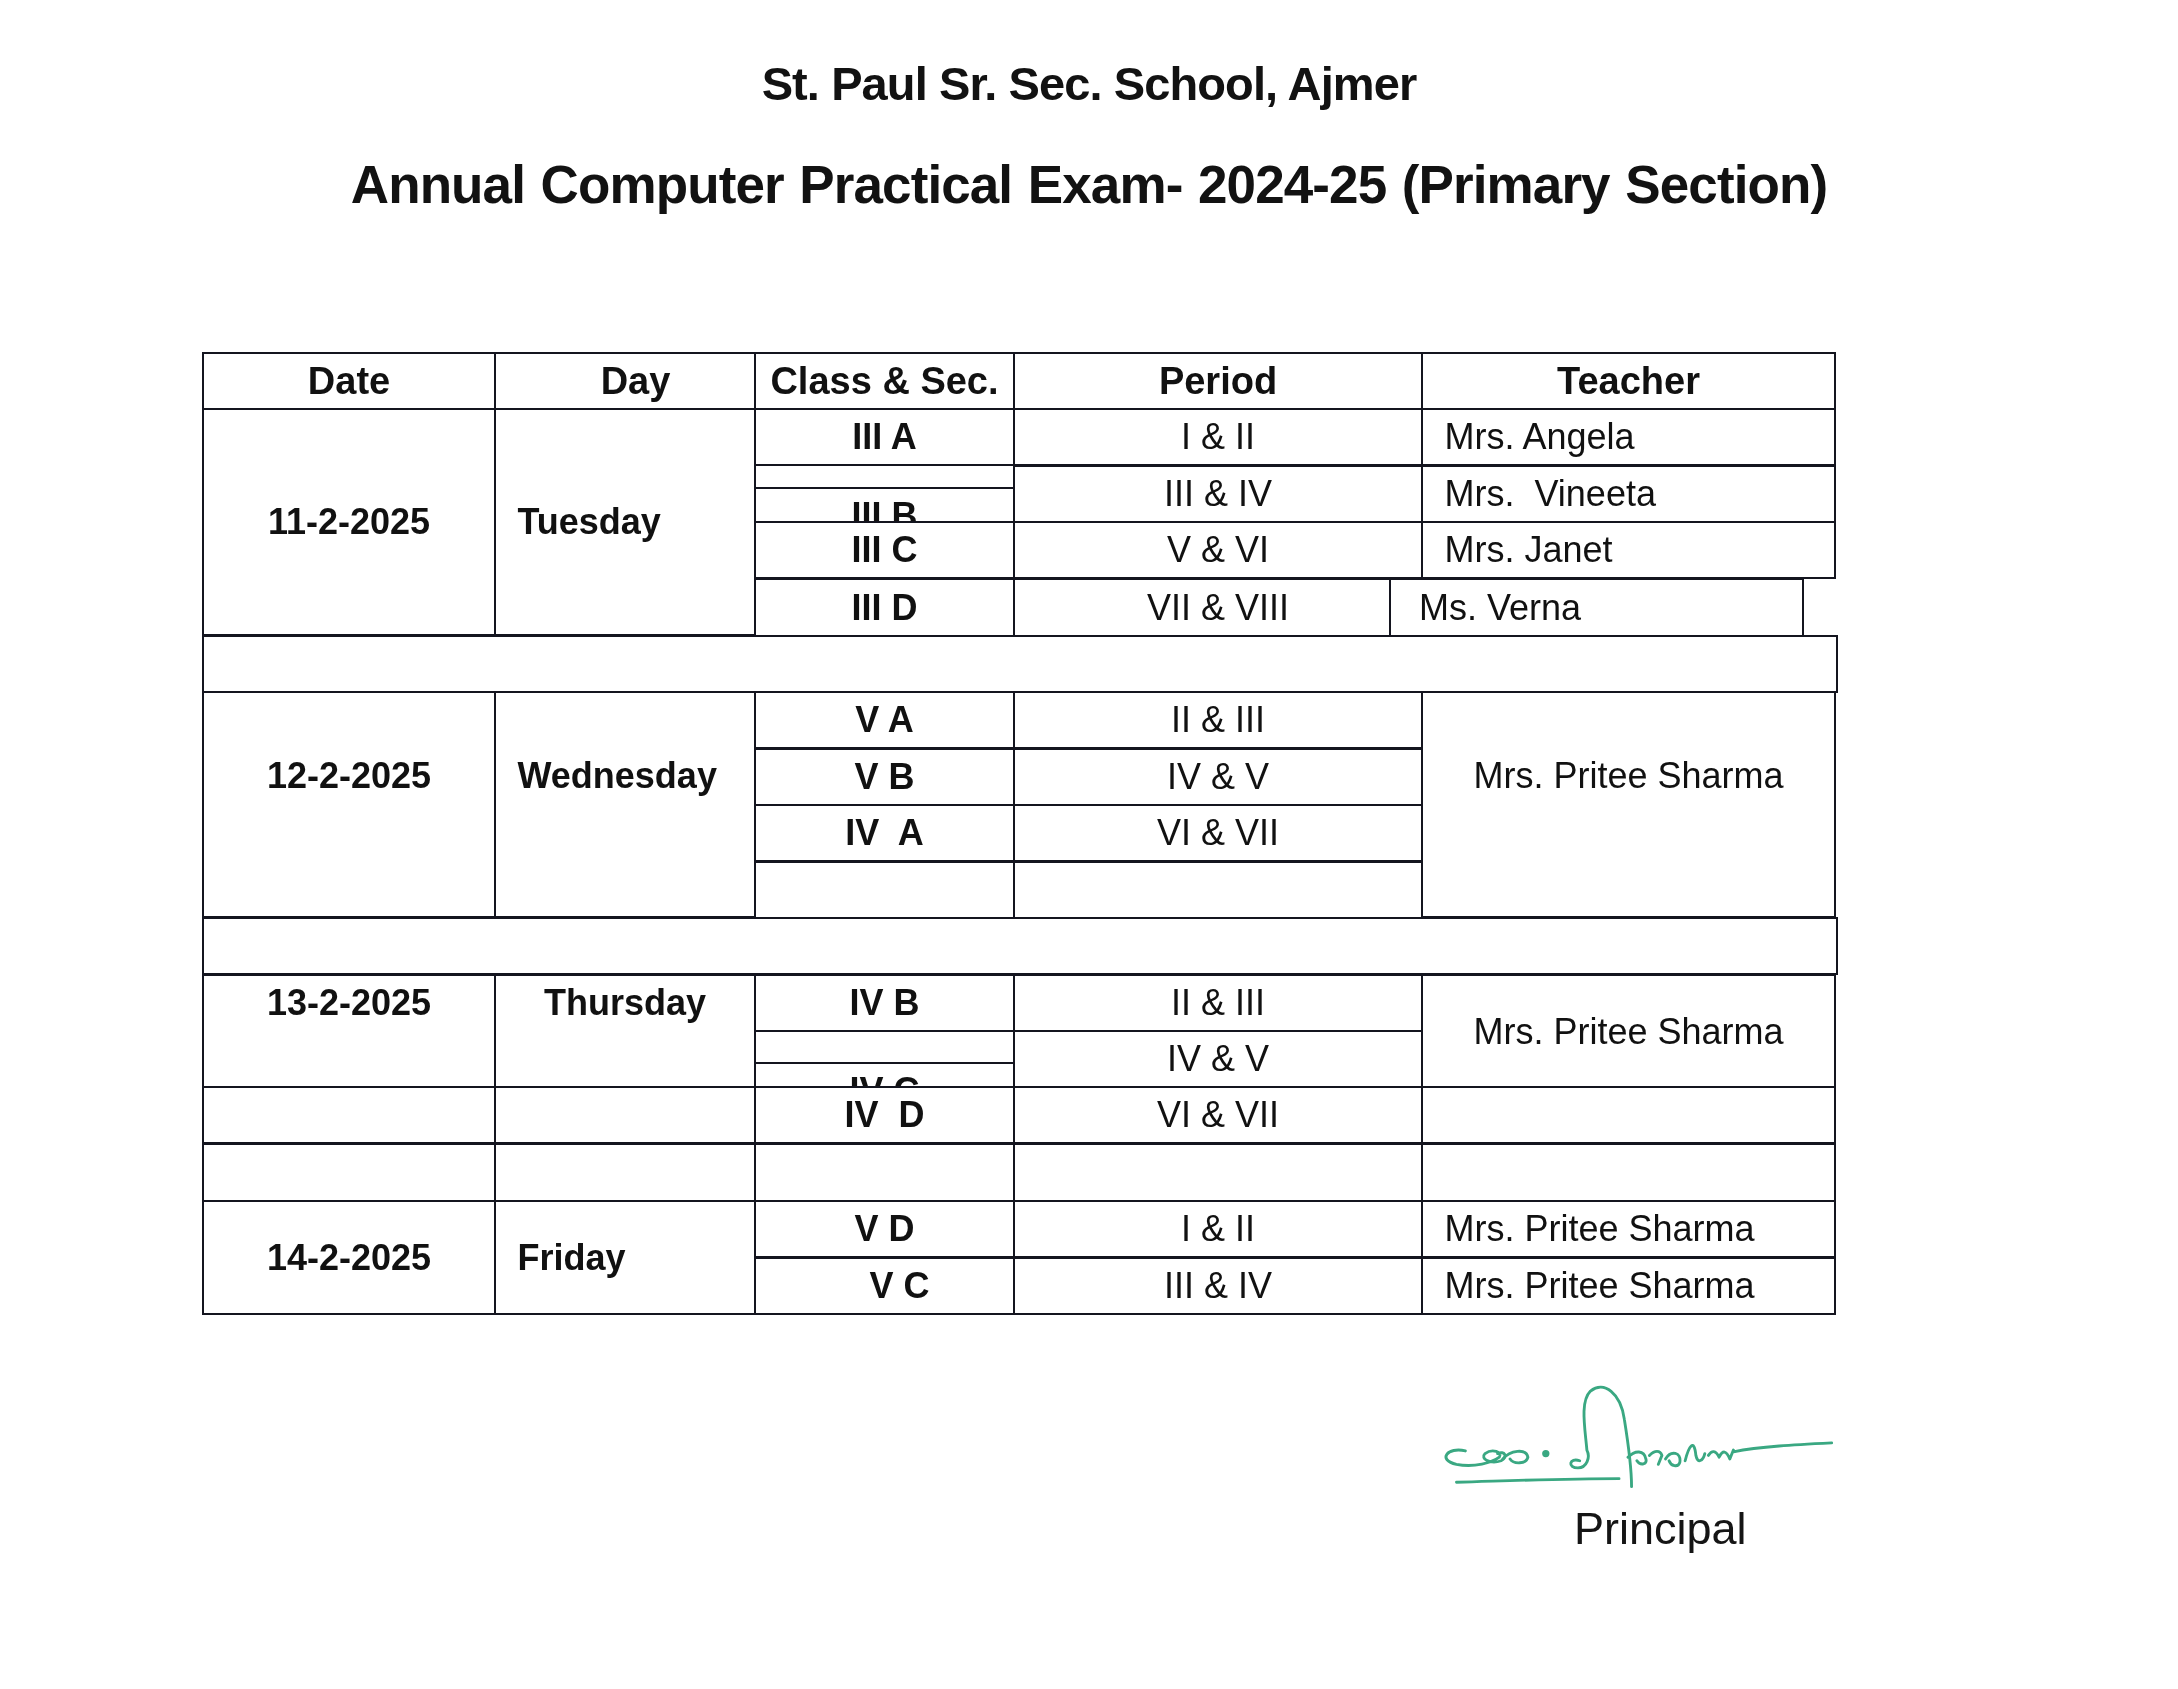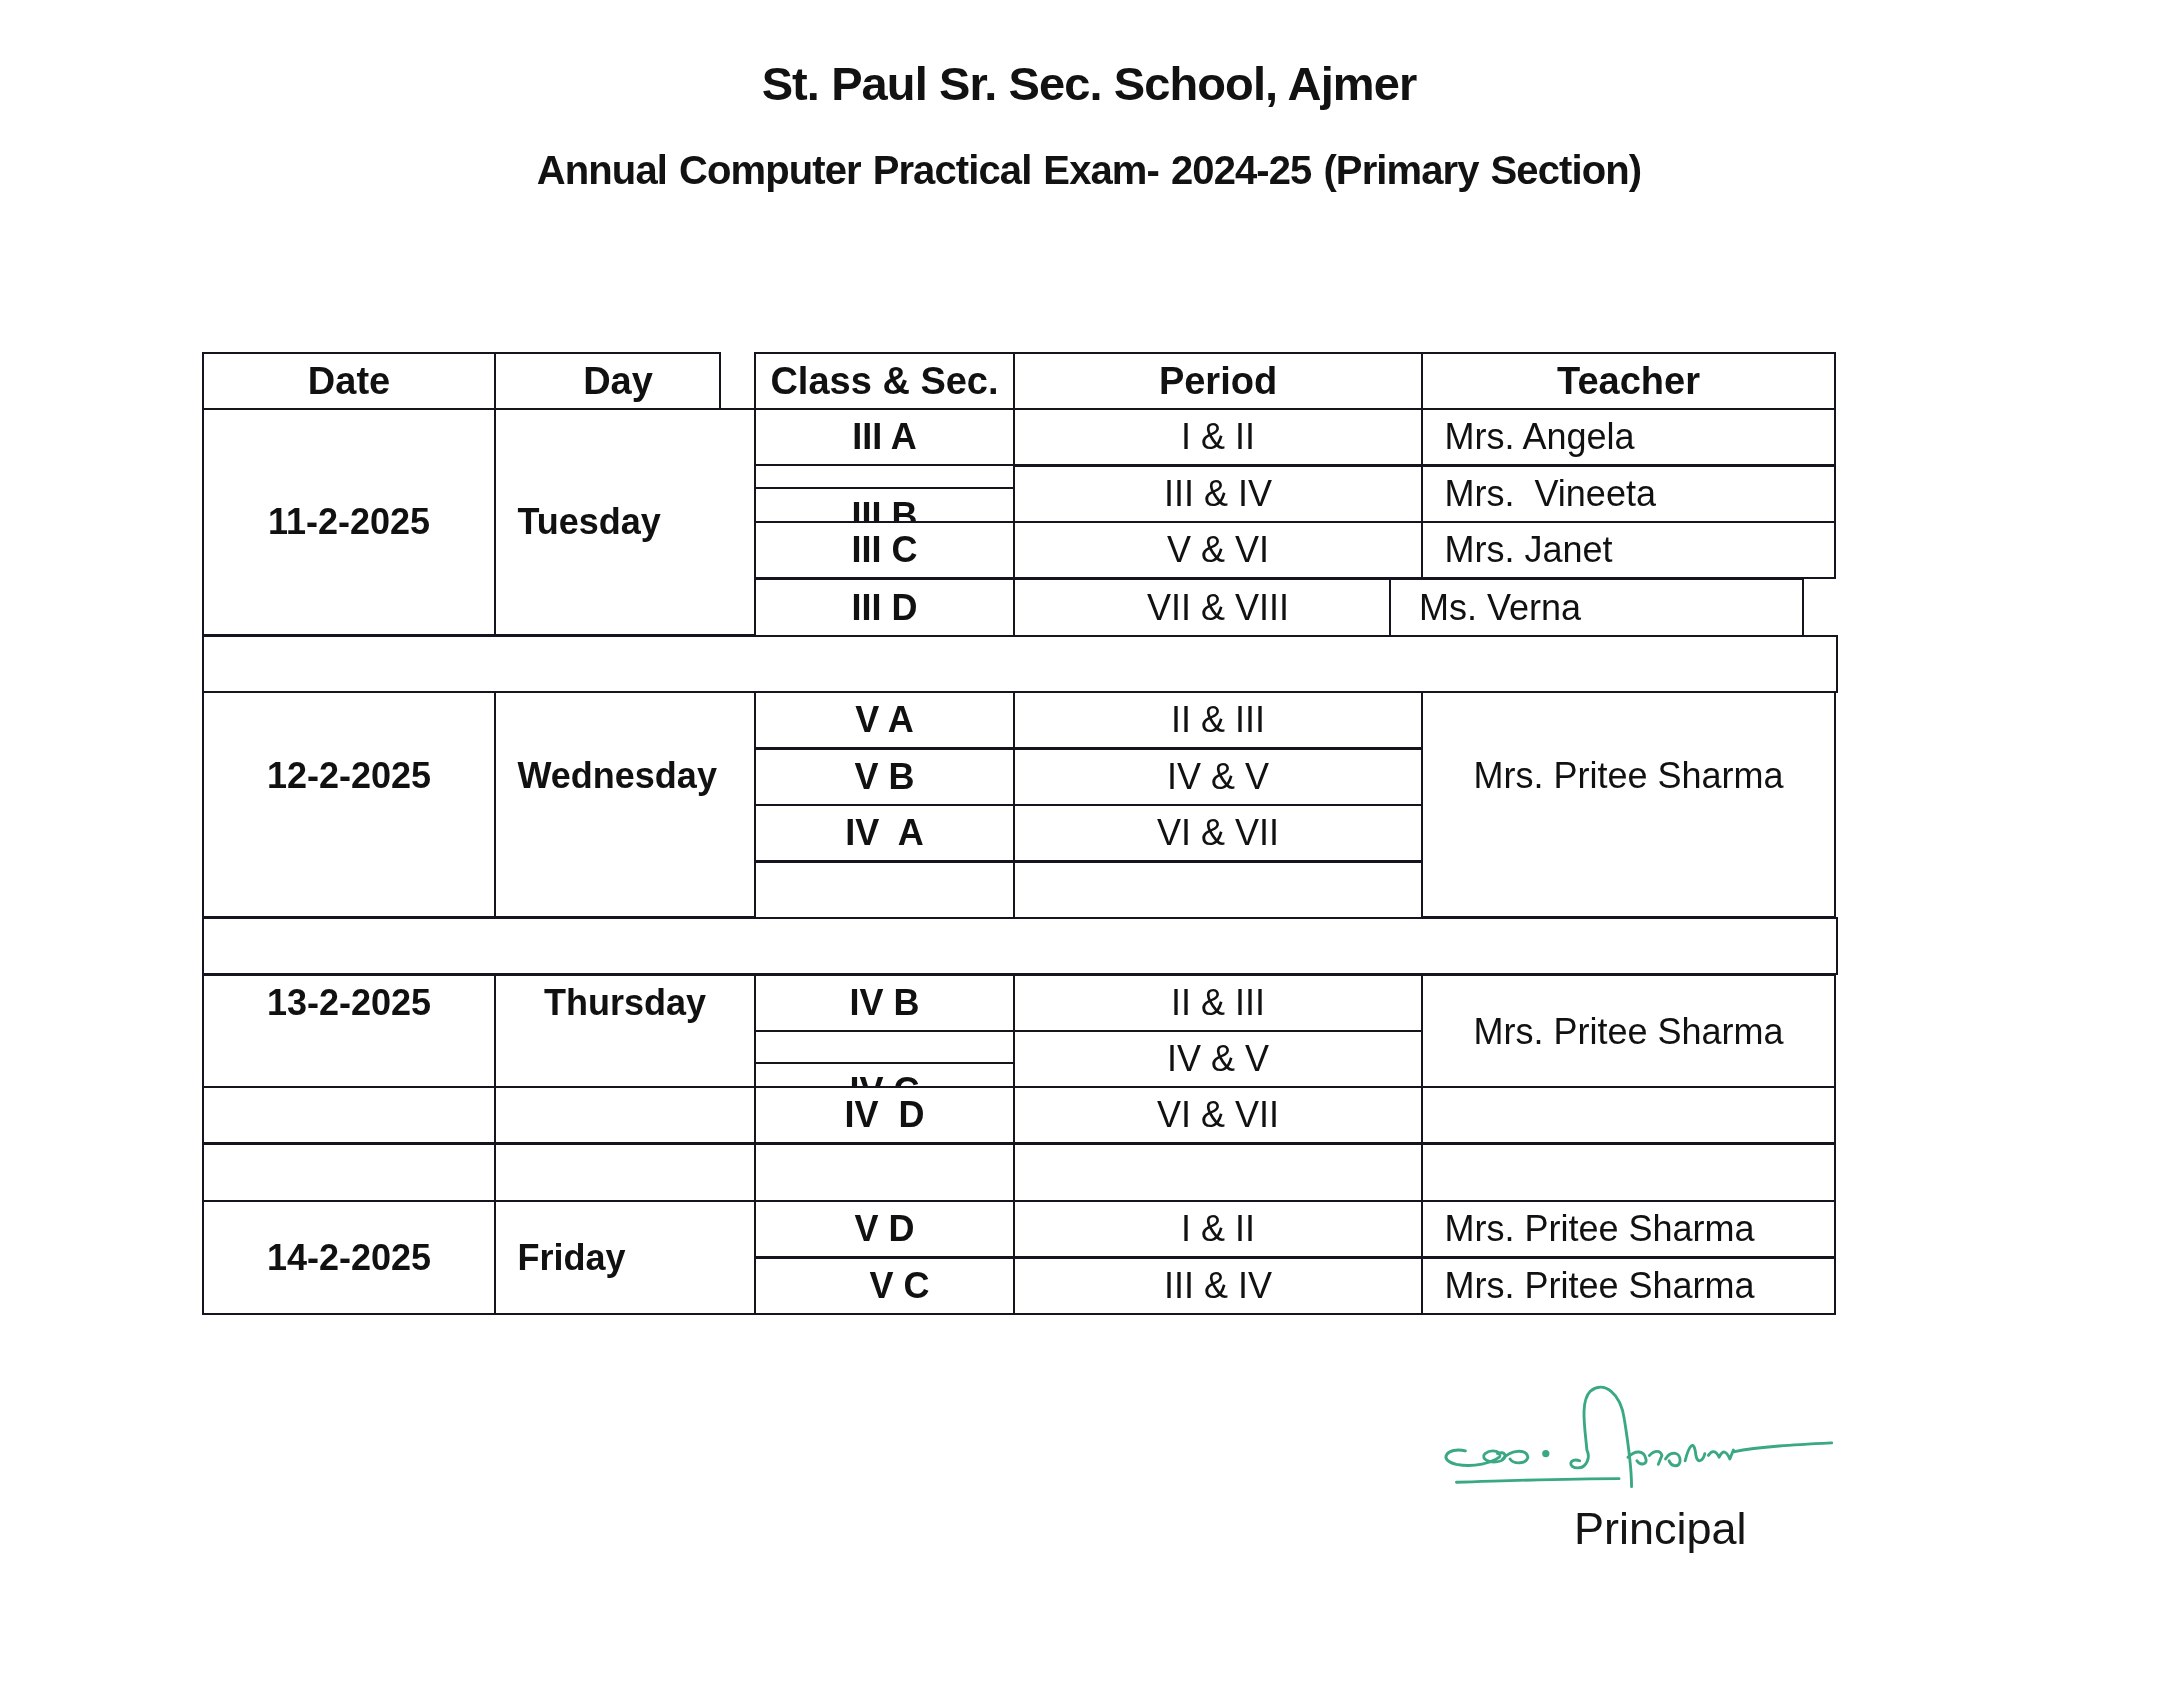--- a/index.html
+++ b/index.html
@@ -1,21 +1,21 @@
 <!DOCTYPE html>
 <html style="font-size:14.3px"><head>
 <meta charset="utf-8">
 <style>
   html, body { margin: 0; padding: 0; background: #ffffff; }
   body { width: 2178px; height: 1690px; position: relative; overflow: hidden;
          font-family: "Liberation Sans", sans-serif; color: #111111; }
   .title { position: absolute; left: 0; width: 2178px; text-align: center;
            font-weight: bold; color: #121212; }
   #school-title { top: 56px; font-size: 47px; letter-spacing: -0.9px; }
-  #exam-title { top: 148px; font-size: 40px; letter-spacing: -0.9px; word-spacing: 1.8px; }
+  #exam-title { top: 154px; font-size: 53px; letter-spacing: -0.9px; word-spacing: 1.8px; }
   #timetable { position: absolute; left: 0; top: 0; width: 2178px; height: 1690px; }
   .cell { position: absolute; box-sizing: border-box; border: 2.2px solid #14151f;
           background: #ffffff; display: flex; align-items: center; overflow: visible;
           white-space: pre; }
   .cell.center { justify-content: center; }
   .cell.left { justify-content: flex-start; padding-left: 21.5px; }
   .cell.top { align-items: flex-start; }
   .cell .txt { font-size: 36px; line-height: 1; }
   .cell.bold .txt { font-weight: bold; }
   .cell.hdr .txt { font-weight: bold; font-size: 38px; }
@@ -25,21 +25,21 @@
                      color: #151515; }
 </style>
 </head>
 <body>
 
 <div id="school-title" class="title">St. Paul Sr. Sec. School, Ajmer</div>
 <div id="exam-title" class="title">Annual  Computer Practical Exam- 2024-25 (Primary Section)</div>
 
 <div id="timetable">
     <div class="cell center hdr" style="left: 202px; top: 352px; width: 294px; height: 58px;"><span class="txt">Date</span></div>
-    <div class="cell center hdr" style="left: 494px; top: 352px; width: 227px; height: 58px; padding-left: 21px;"><span class="txt">Day</span></div>
+    <div class="cell center hdr" style="left: 494px; top: 352px; width: 262px; height: 58px; padding-left: 21px;"><span class="txt">Day</span></div>
     <div class="cell center hdr" style="left: 754px; top: 352px; width: 261px; height: 58px;"><span class="txt">Class &amp; Sec.</span></div>
     <div class="cell center hdr" style="left: 1013px; top: 352px; width: 410px; height: 58px;"><span class="txt">Period</span></div>
     <div class="cell center hdr" style="left: 1421px; top: 352px; width: 415px; height: 58px;"><span class="txt">Teacher</span></div>
     <div class="cell center bold" style="left: 202px; top: 408px; width: 294px; height: 228px;"><span class="txt">11-2-2025</span></div>
     <div class="cell left bold" style="left: 494px; top: 408px; width: 262px; height: 228px;"><span class="txt">Tuesday</span></div>
     <div class="cell center bold" style="left: 754px; top: 408px; width: 261px; height: 58px;"><span class="txt">III A</span></div>
     <div class="cell center" style="left: 1013px; top: 408px; width: 410px; height: 58px;"><span class="txt">I &amp; II</span></div>
     <div class="cell left" style="left: 1421px; top: 408px; width: 415px; height: 58px;"><span class="txt">Mrs. Angela</span></div>
     <div class="cell center bold" style="left: 754px; top: 487px; width: 261px; height: 58px;"><span class="txt">III B</span></div>
     <div class="cell center" style="left: 1013px; top: 465px; width: 410px; height: 58px;"><span class="txt">III &amp; IV</span></div>

